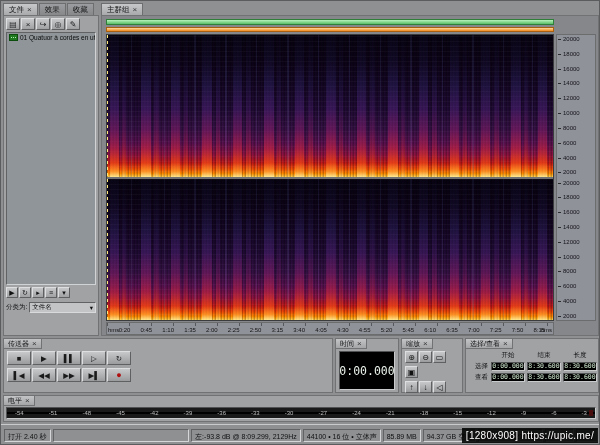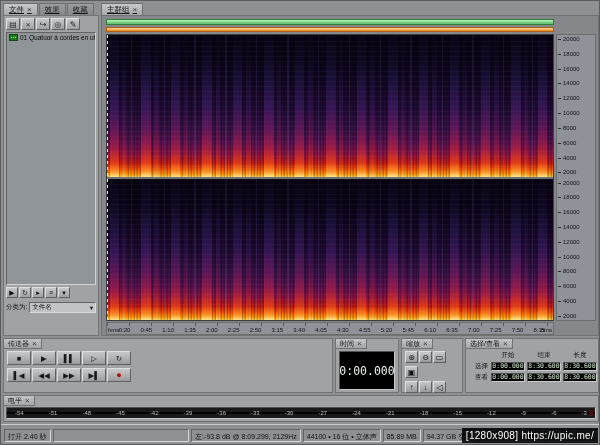--- a/index.html
+++ b/index.html
@@ -3,21 +3,21 @@
 <meta charset="utf-8">
 <style>
   * { box-sizing: border-box; margin: 0; padding: 0; }
   html,body { background:#555; }
   .window{
     position:relative; width:600px; height:445px;
     background:#8e9092; border:1px solid #5a5c5e;
     font-family:"Liberation Sans","DejaVu Sans",sans-serif;
     font-size:8px; color:#111; overflow:hidden;
   }
-  .panel{ position:absolute;text-decoration:underline; }
+  .panel{ position:absolute; }
   
   .tabrow{ height:12px; display:flex; align-items:flex-end; }
   .tab{ display:inline-flex; align-items:center; gap:3px; height:12px; padding:0 5px;
         font-size:7.5px; color:#141414; background:linear-gradient(#9b9da0,#86888a);
         border:1px solid #6c6e70; border-bottom:none; margin-right:1px; white-space:nowrap;}
   .tab.active{ background:linear-gradient(#c6c8ca,#a8aaac); }
   .tabx{ font-size:8px; color:#3a3a3a; }
   .pbody{ position:absolute; left:0; right:0; top:12px; bottom:0;
           background:#a0a2a4; border:1px solid #707274; }
   

